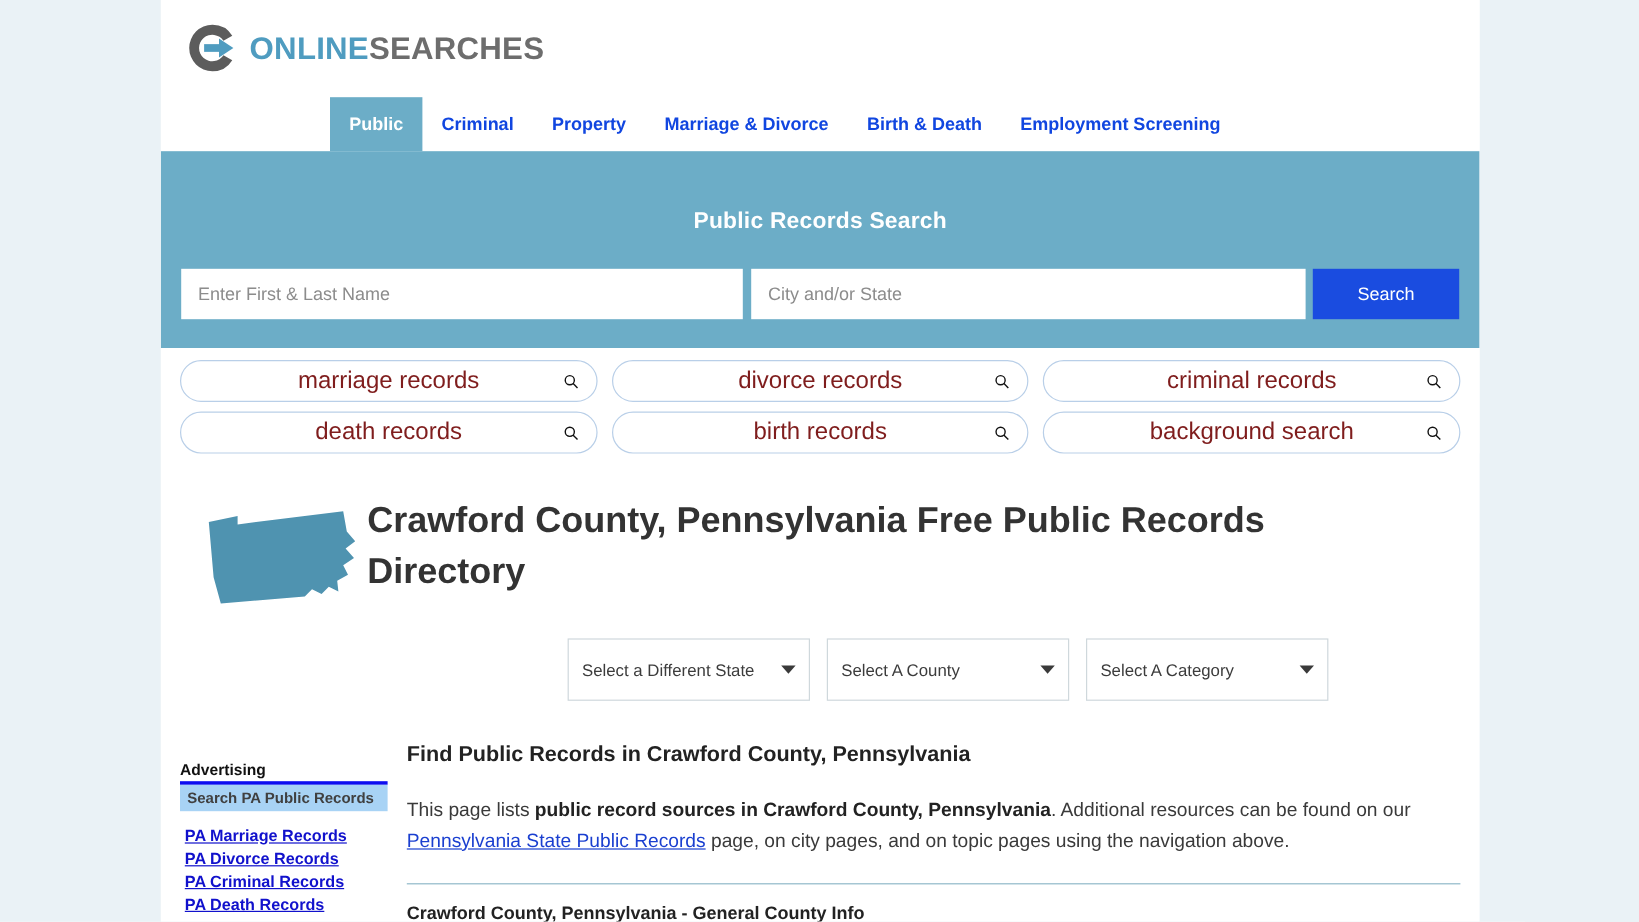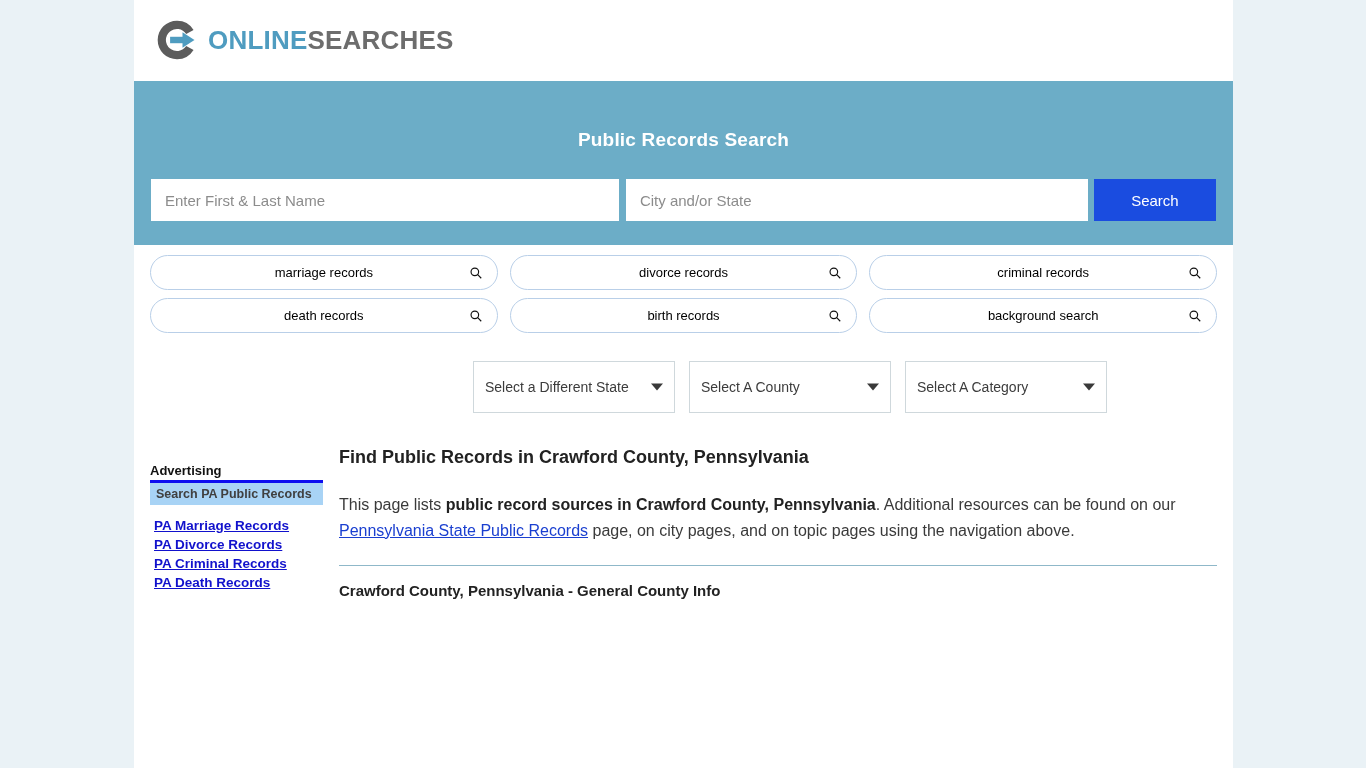--- a/index.html
+++ b/index.html
@@ -135,22 +135,22 @@
     border: 1px solid #b9cfe8;
     border-radius: 18px;
     display: flex;
     align-items: center;
     justify-content: center;
     position: relative;
     cursor: pointer;
     background: #fff;
   }
   .pill-label {
-    font-size: 13px;
-    color: #000000;
+    font-size: 20px;
+    color: #7f1d1d;
   }
   .pill-icon {
     position: absolute;
     right: 14px;
     top: 50%;
     transform: translateY(-50%);
     width: 14px;
     height: 14px;
   }
 
@@ -270,20 +270,28 @@
     <div class="logo">
       <svg class="logo-mark" viewBox="0 0 100 100">
         <path d="M50 8 A42 42 0 1 0 50 92 A42 42 0 0 0 86 72 L70 63 A24 24 0 1 1 70 37 L86 28 A42 42 0 0 0 50 8 Z" fill="#5c5c5c"></path>
         <rect x="35" y="43" width="34" height="14" fill="#4f9cc0"></rect>
         <polygon points="62,33 88,50 62,67" fill="#4f9cc0"></polygon>
       </svg>
       <div class="logo-text"><span class="logo-online">ONLINE</span><span class="logo-searches">SEARCHES</span></div>
     </div>
   </div>
 
+  <div class="nav">
+    <div class="tab active">Public</div>
+    <div class="tab">Criminal</div>
+    <div class="tab">Property</div>
+    <div class="tab">Marriage &amp; Divorce</div>
+    <div class="tab">Birth &amp; Death</div>
+    <div class="tab">Employment Screening</div>
+  </div>
 
   <div class="search-banner">
     <div class="banner-title">Public Records Search</div>
     <div class="search-row">
       <input class="search-input name" type="text" placeholder="Enter First &amp; Last Name" style="">
       <input class="search-input city" type="text" placeholder="City and/or State" style="">
       <button class="search-button">Search</button>
     </div>
   </div>
 
@@ -331,20 +339,28 @@
       <div class="pill">
         <span class="pill-label">background search</span>
         <svg class="pill-icon" viewBox="0 0 24 24">
             <circle cx="10" cy="10" r="6.5" fill="none" stroke="#111" stroke-width="2"></circle>
             <line x1="14.5" y1="14.5" x2="21" y2="21" stroke="#111" stroke-width="2"></line>
           </svg>
       </div>
     </div>
   </div>
 
+  <div class="title-block">
+    <div class="state-shape">
+      <svg viewBox="0 0 128 86" width="128" height="86">
+        <path fill="#4f93b0" d="M6 14 L30 9 L30 16 L118 5 L121 22 L128 30 L120 36 L127 44 L118 50 L122 58 L113 63 L114 72 L106 68 L100 74 L92 70 L86 76 L16 82 L10 60 Z"></path>
+      </svg>
+    </div>
+    <h1 class="page-title">Crawford County, Pennsylvania Free Public Records Directory</h1>
+  </div>
 
   <div class="select-row">
     <div class="select-box state">
       <span class="select-label">Select a Different State</span>
       <span class="caret"></span>
     </div>
     <div class="select-box county">
       <span class="select-label">Select A County</span>
       <span class="caret"></span>
     </div>

